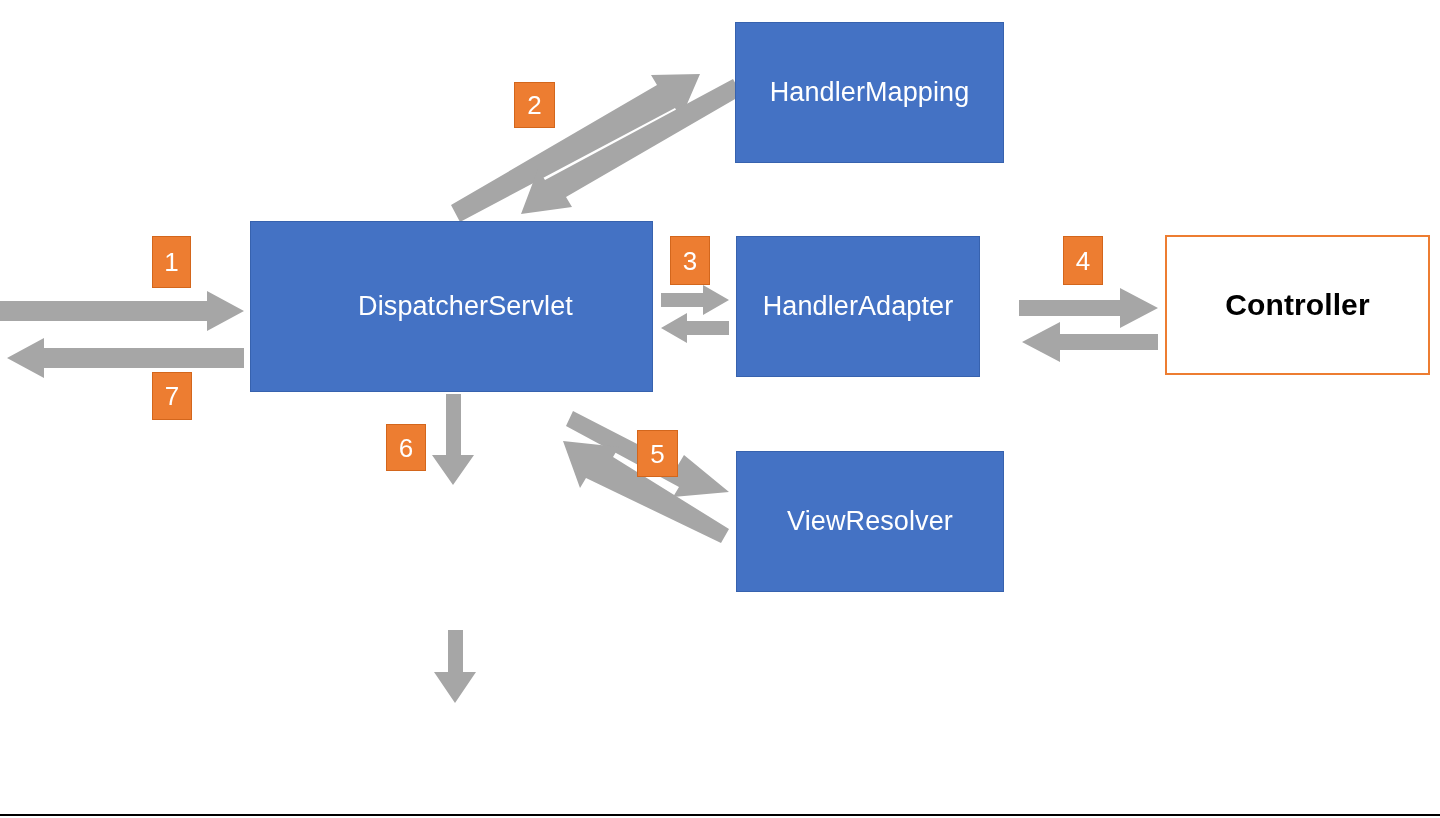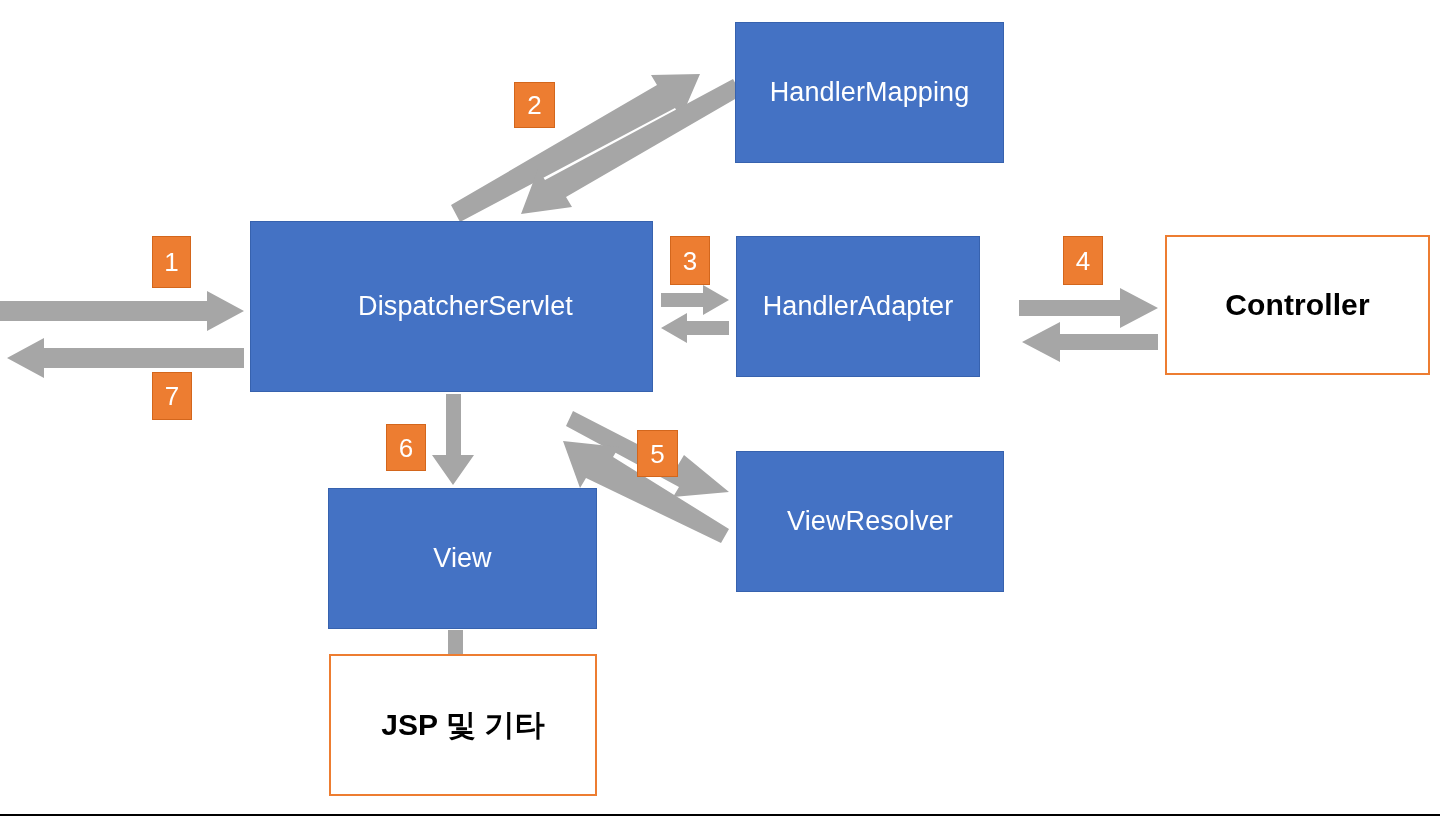--- a/index.html
+++ b/index.html
@@ -154,27 +154,21 @@
   </div>
 
   <div class="node node-filled" style="left:736px; top:451px; width:268px; height:141px;">
     <span class="node-label">ViewResolver</span>
   </div>
 
   <div class="node node-outline" style="left:1165px; top:235px; width:265px; height:140px;">
     <span class="node-label">Controller</span>
   </div>
 
-  <div class="node node-filled" style="left:328px; top:488px; width:269px; height:141px;">
-    <span class="node-label">View</span>
-  </div>
 
-  <div class="node node-outline" style="left:329px; top:654px; width:268px; height:142px;">
-    <span class="node-label">JSP 및 기타</span>
-  </div>
 
   <div class="badge" style="left:152px; top:236px; width:39px; height:52px;">
     <span>1</span>
   </div>
 
   <div class="badge" style="left:514px; top:82px; width:41px; height:46px;">
     <span>2</span>
   </div>
 
   <div class="badge" style="left:670px; top:236px; width:40px; height:49px;">

